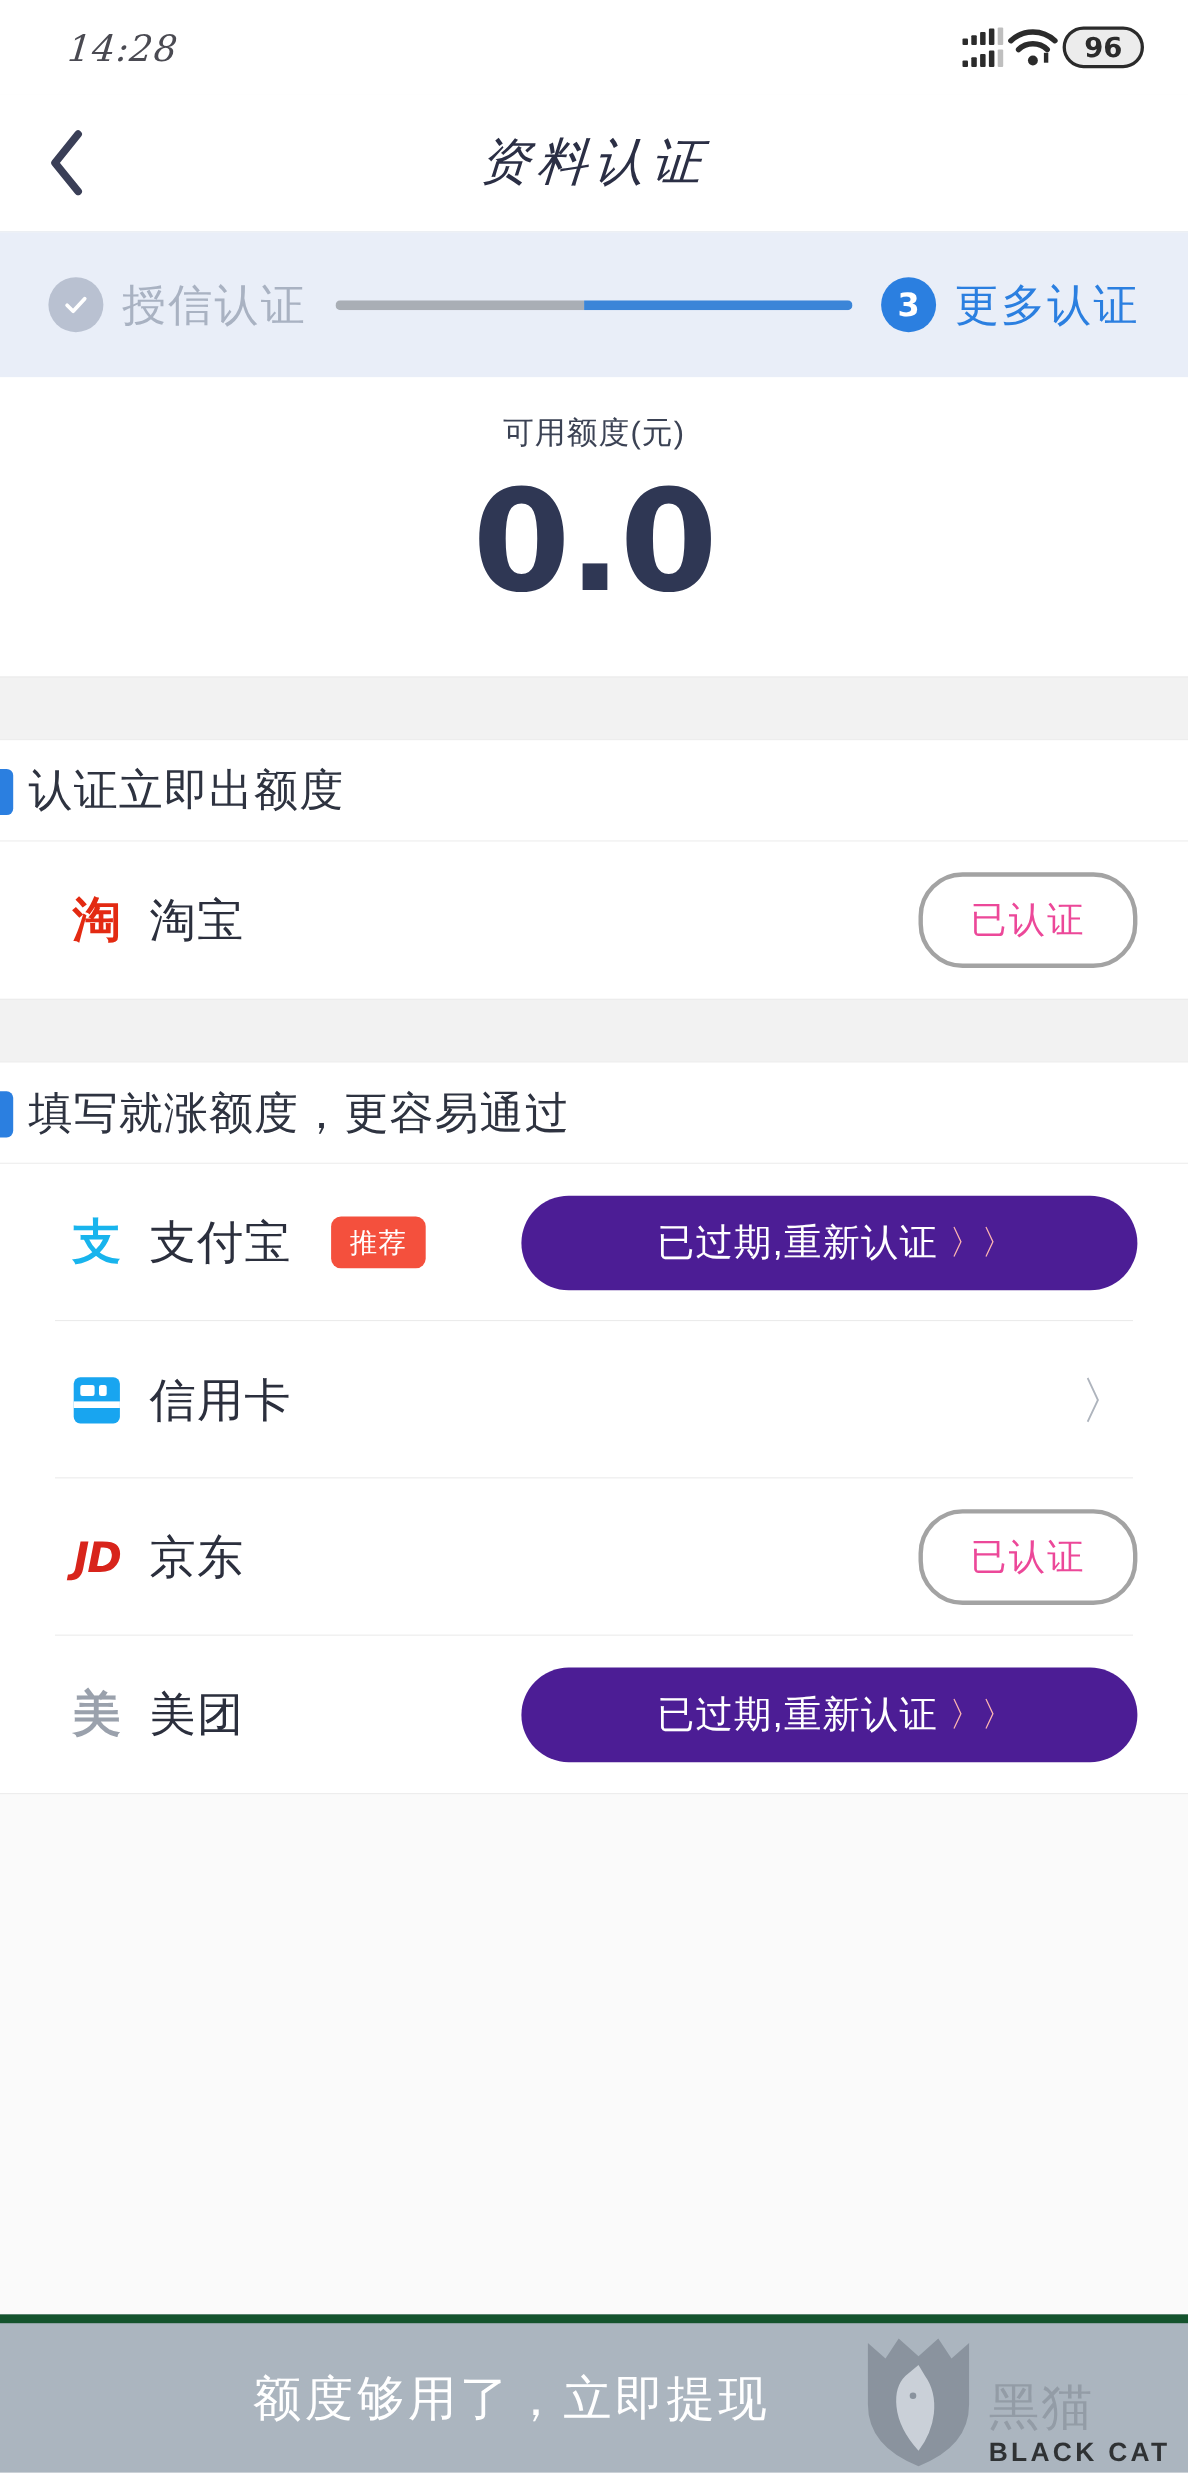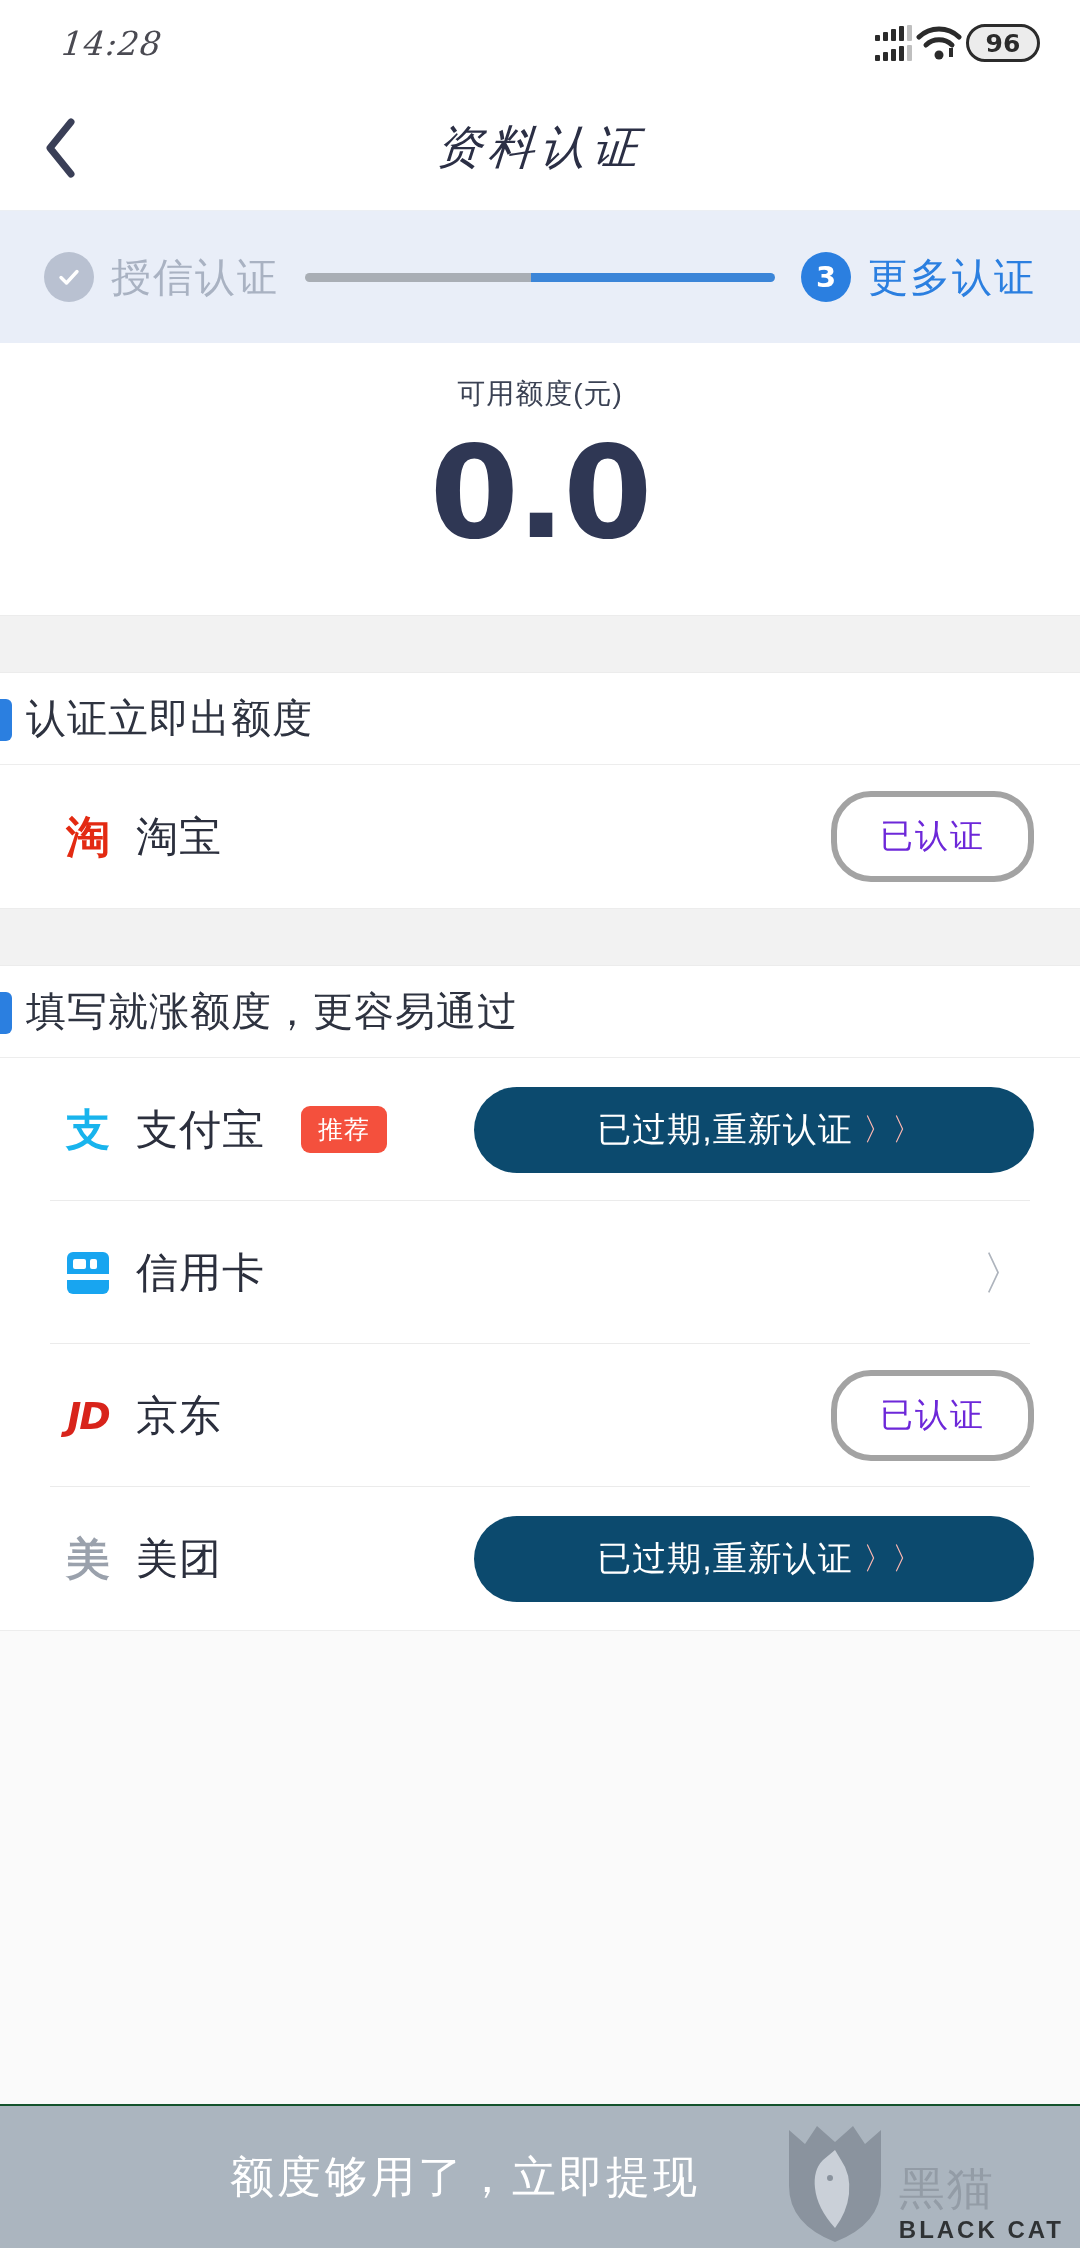--- a/index.html
+++ b/index.html
@@ -130,43 +130,43 @@
   .brand-icon.meituan { color:#9aa1ac; }
   .brand-icon.card svg { display:block; }
   .row-name { font-size:42px; color:#2b2f3d; letter-spacing:1px; }
   .badge-rec {
     margin-left:14px; background:#f4503d; color:#ffffff;
     font-size:25px; padding:7px 17px; border-radius:9px; letter-spacing:1px;
     display:inline-block;
   }
 
   .btn-verified {
-    border:6px solid #a3a3a3; color:#6d28d9; background:#ffffff;
+    border:4px solid #a3a3a3; color:#ec4899; background:#ffffff;
     font-size:33px; border-radius:40px; padding:17px 43px; letter-spacing:2px;
     white-space:nowrap;
   }
   .btn-expired {
-    background:#0c4a6e; color:#ffffff; border-radius:46px;
+    background:#4c1d95; color:#ffffff; border-radius:46px;
     font-size:34px; padding:20px 34px 20px 44px; letter-spacing:1px;
     display:flex; align-items:center; gap:10px; white-space:nowrap; min-width:560px;
     justify-content:center;
   }
   .btn-expired .chevs { color:#ffb7b1; font-size:31px; letter-spacing:-2px; }
   .chev-right {
     color:#aeb4bd; font-size:46px; font-weight:300; line-height:1;
     padding-right:6px;
   }
 
   .filler { flex:1 1 auto; background:#fafafa; border-top:1px solid #ededed; }
 
   
   .bottombar {
     flex:0 0 144px; background:#abb5bf;
     display:flex; align-items:center; justify-content:center;
-    position:relative; border-top:2px solid #14532d;
+    position:relative; border-top:8px solid #14532d;
   }
   .bottom-text {
     font-size:44px; color:#ffffff; letter-spacing:3px;
     margin-right:150px;
   }
   .watermark {
     position:absolute; right:16px; bottom:4px;
     display:flex; align-items:flex-end; gap:12px; opacity:.72;
   }
   .wm-shield { width:104px; height:128px; }

